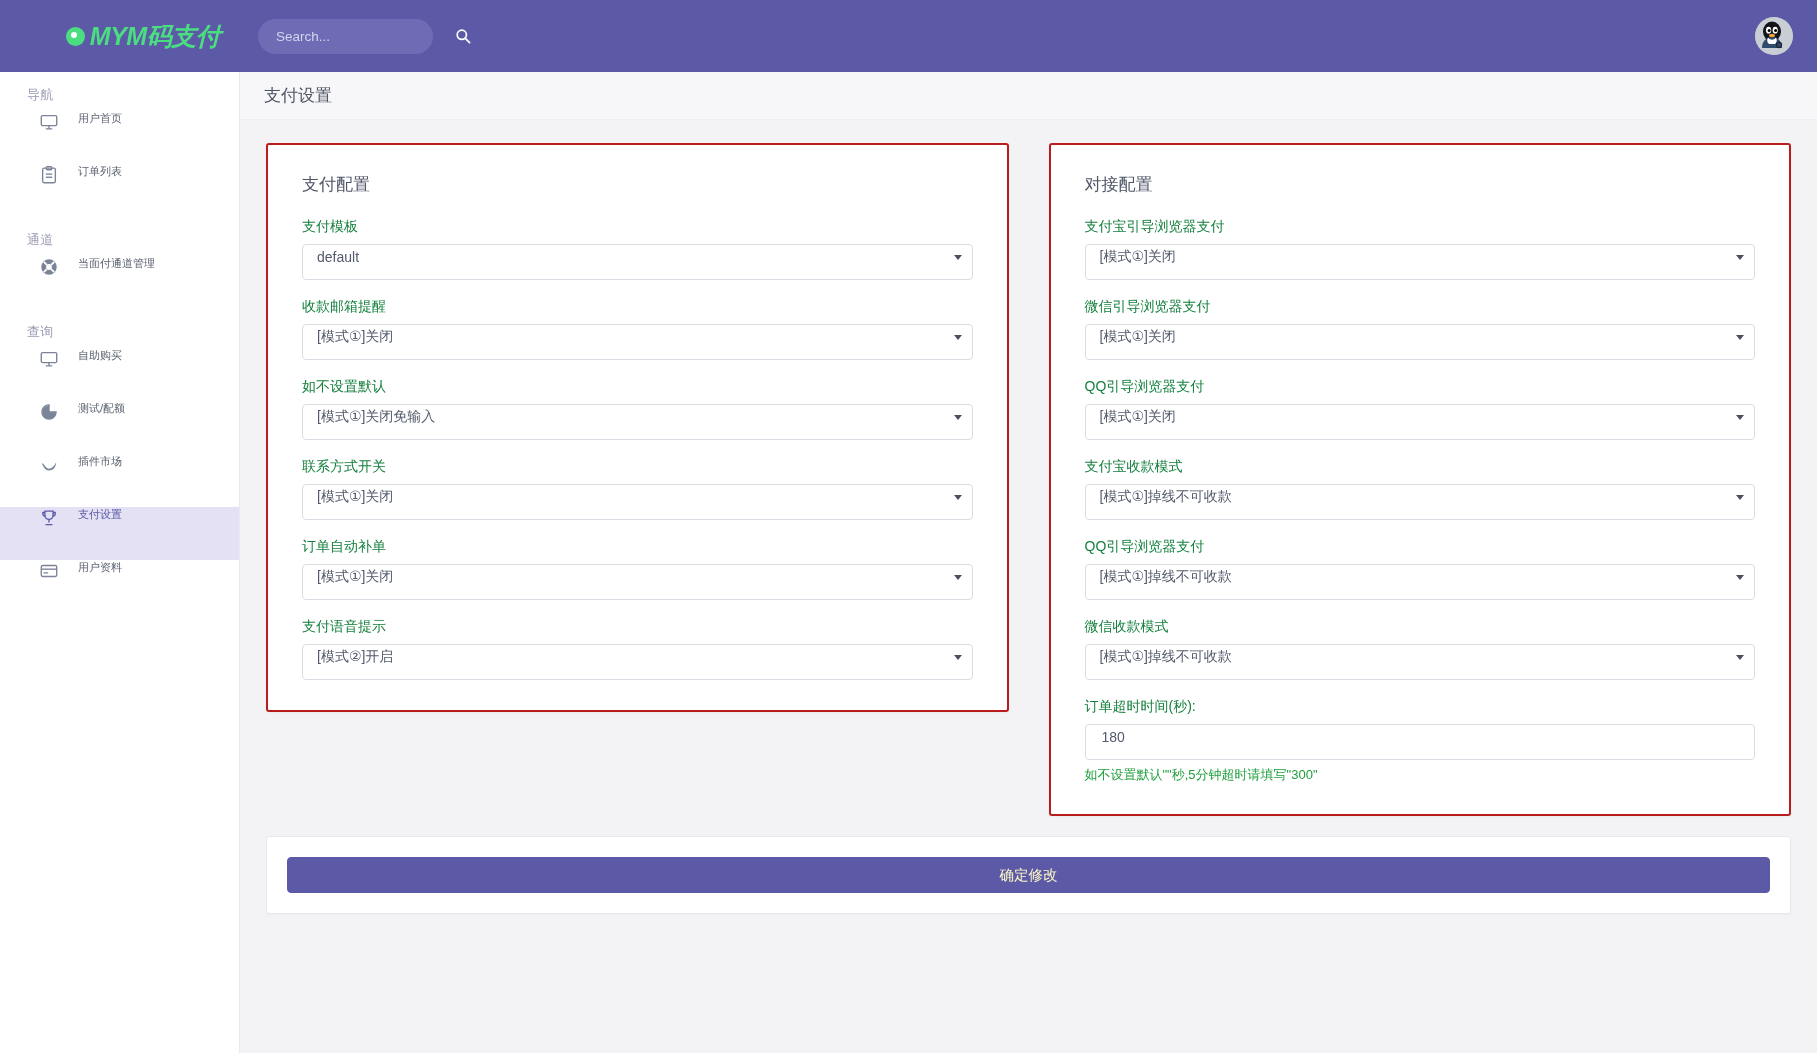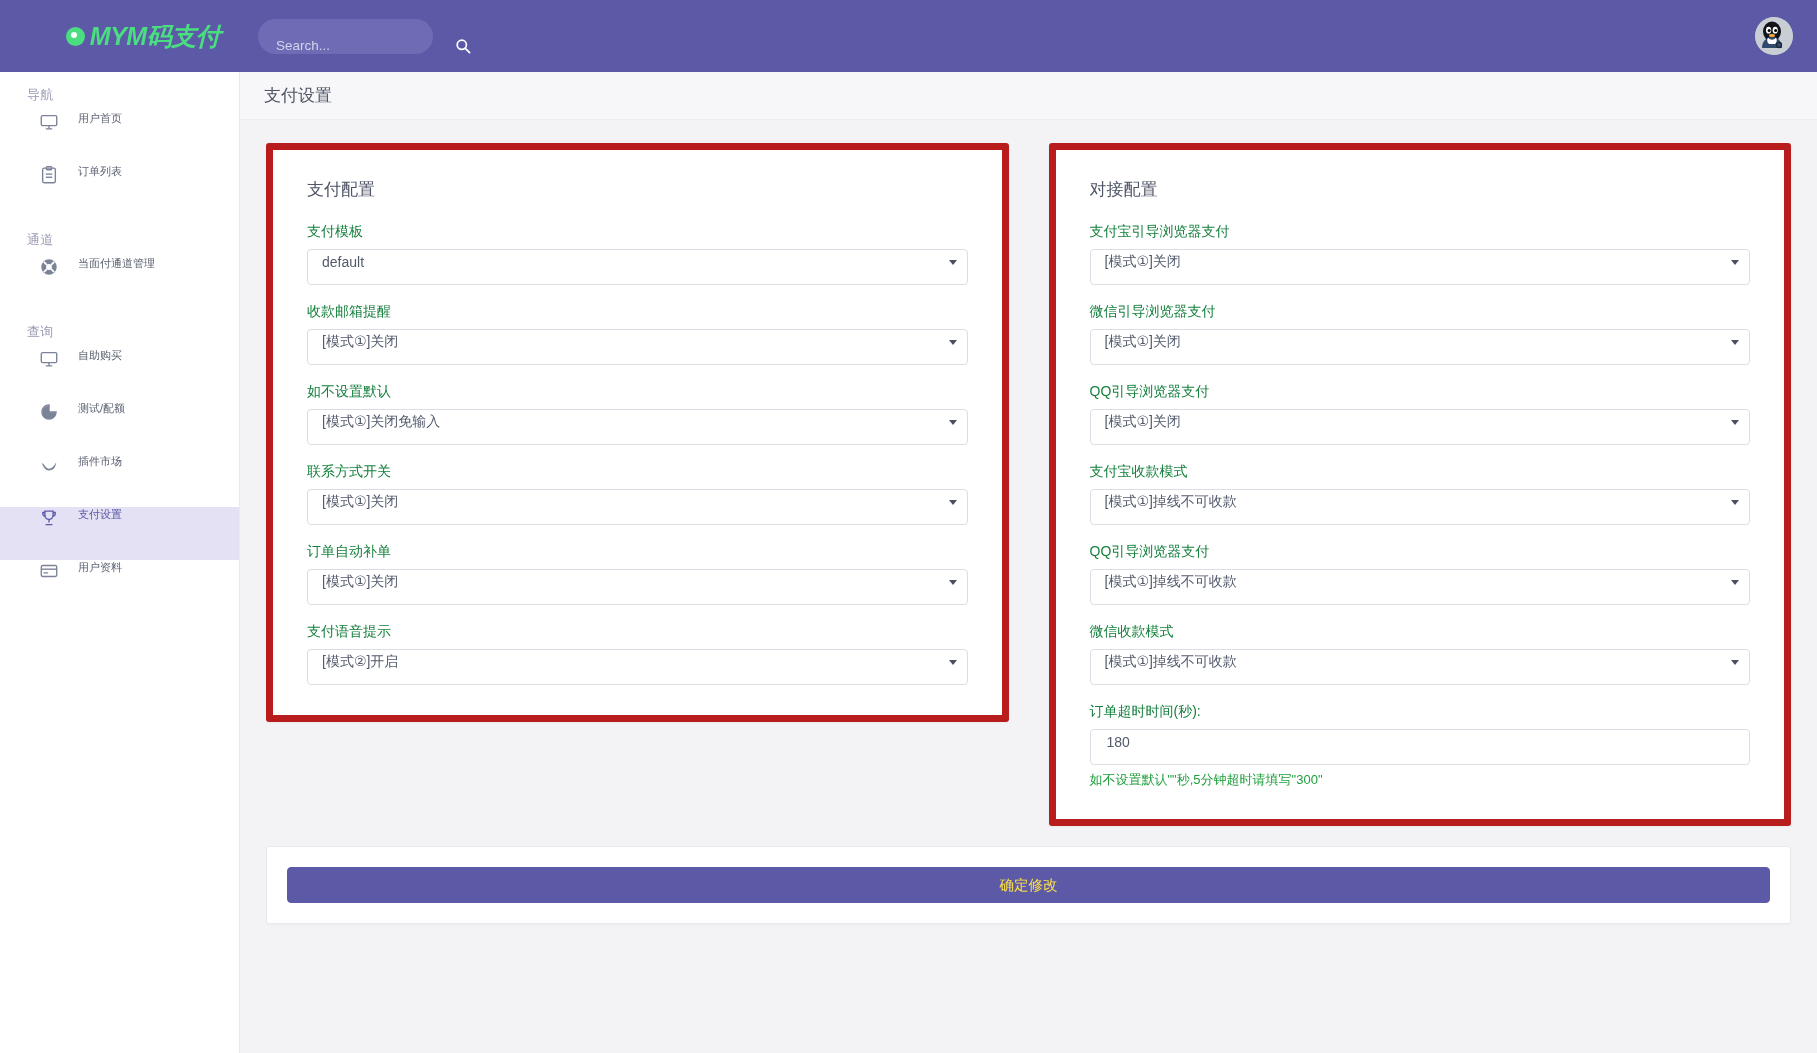--- a/index.html
+++ b/index.html
@@ -34,21 +34,21 @@
     width: 6px; height: 6px; border-radius: 50%; background: #ffffff;
   }
   .brand-text {
     color: #4ade80; font-size: 25px; font-weight: bold;
     font-style: italic; letter-spacing: -0.5px; white-space: nowrap;
   }
   .search-wrap {
     margin-left: 18px;
     width: 175px; height: 35px;
     background: #6e6cb4; border-radius: 18px;
-    display: flex; align-items: flex-end;
+    display: flex; align-items: center;
     padding: 0 14px 0 16px;
   }
   .search-input {
     flex: 1; background: transparent; border: 0; outline: none;
     color: #ffffff; font-size: 13.5px;
     font-family: "Liberation Sans", sans-serif;
   }
   .search-input::placeholder { color: #d5d4ee; }
   .search-icon { width: 16px; height: 16px; flex: 0 0 16px; }
   .topbar-spacer { flex: 1; }
@@ -102,21 +102,21 @@
   }
   .page-title { font-size: 17px; color: #4e5566; }
 
   .columns {
     display: flex; gap: 40px;
     padding: 23px 26px 0 26px;
     align-items: flex-start;
   }
   .card {
     background: #ffffff;
-    border: 7px solid #b91c1c;
+    border: 2px solid #b91c1c;
     border-radius: 3px;
     box-shadow: 0 1px 2px rgba(0,0,0,0.03);
     flex: 1 1 0;
     padding: 28px 34px 30px 34px;
   }
   .card-title {
     font-size: 17px; color: #4e5566;
     margin: 0 0 22px 0; font-weight: normal;
   }
   .field { margin-bottom: 18px; }
@@ -153,21 +153,21 @@
   .submit-card {
     margin: 20px 26px 0 26px;
     background: #ffffff;
     border: 1px solid #e8e8ee;
     border-radius: 3px;
     box-shadow: 0 1px 2px rgba(0,0,0,0.03);
     padding: 20px;
   }
   .submit-btn {
     display: block; width: 100%; height: 36px;
-    background: #5c5aa7; color: #fde047;
+    background: #5c5aa7; color: #fef9c3;
     border: 1px solid #5c5aa7; border-radius: 4px;
     font-size: 14.5px; cursor: pointer;
     font-family: "Liberation Sans", sans-serif;
   }
 </style>
 </head>
 <body>
 
 <div class="topbar">
   <div class="brand">

